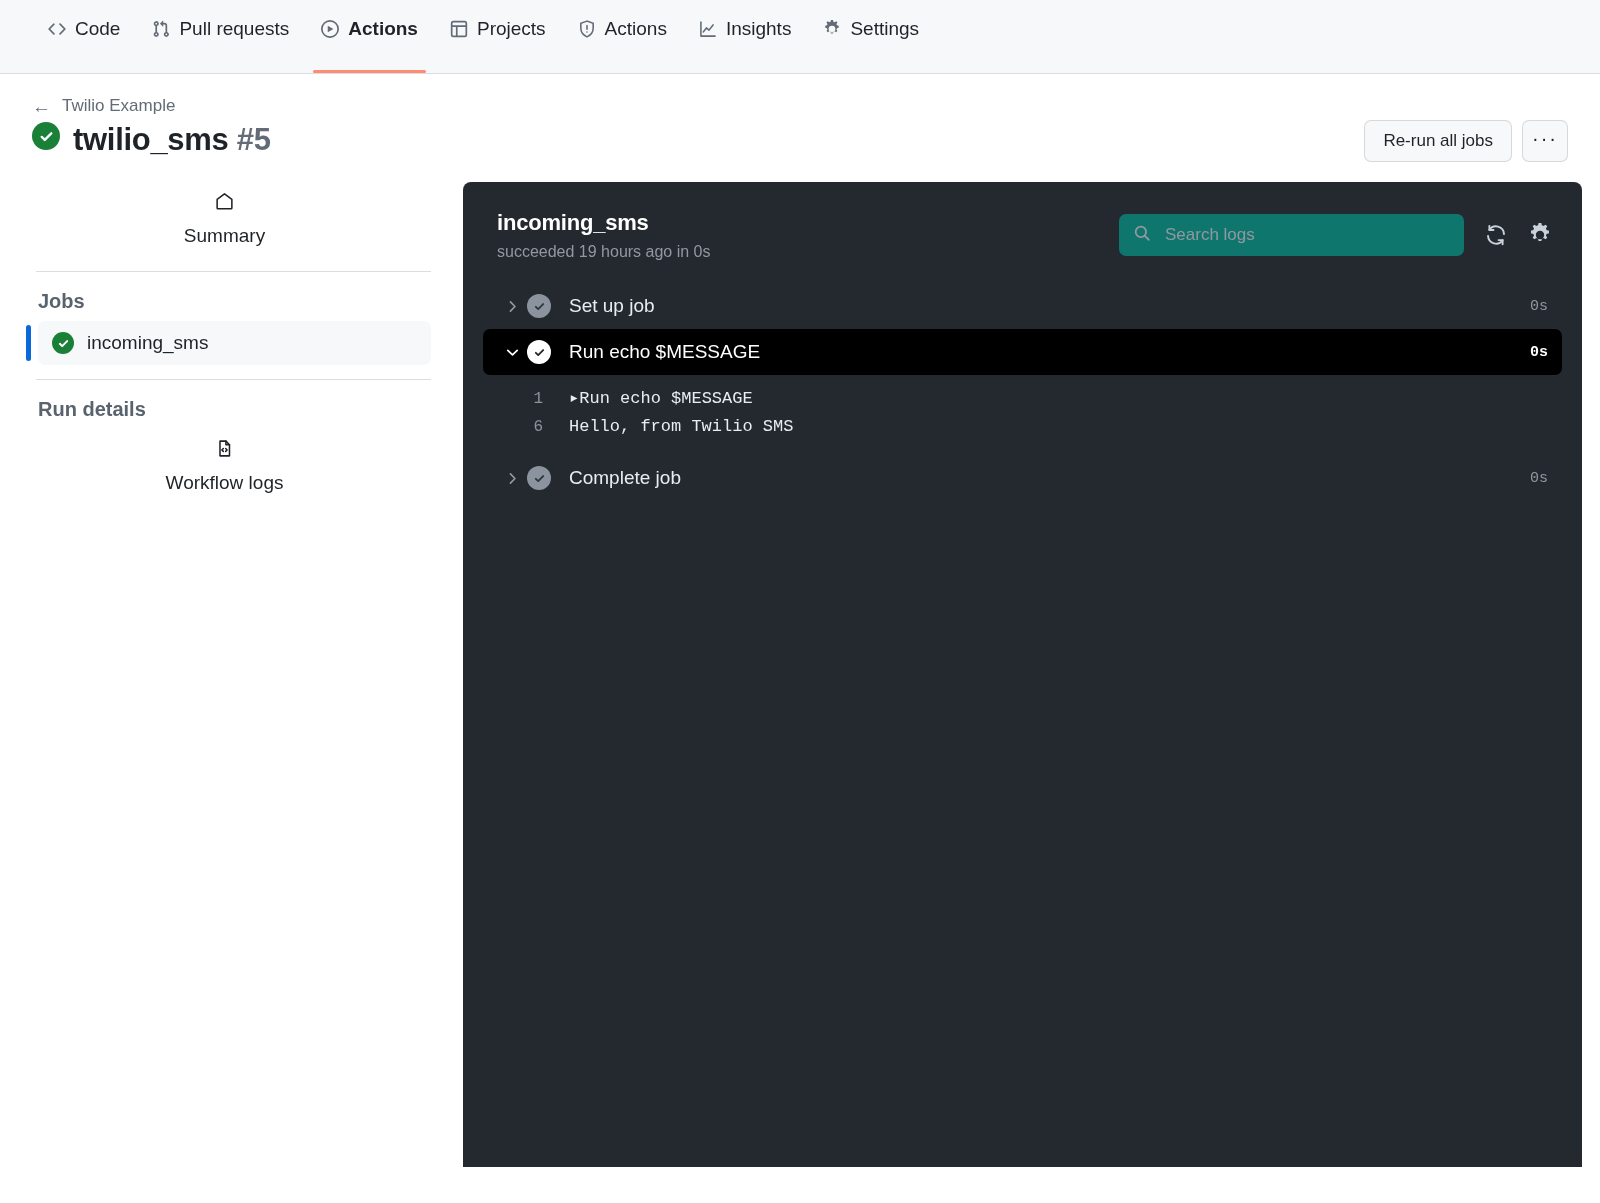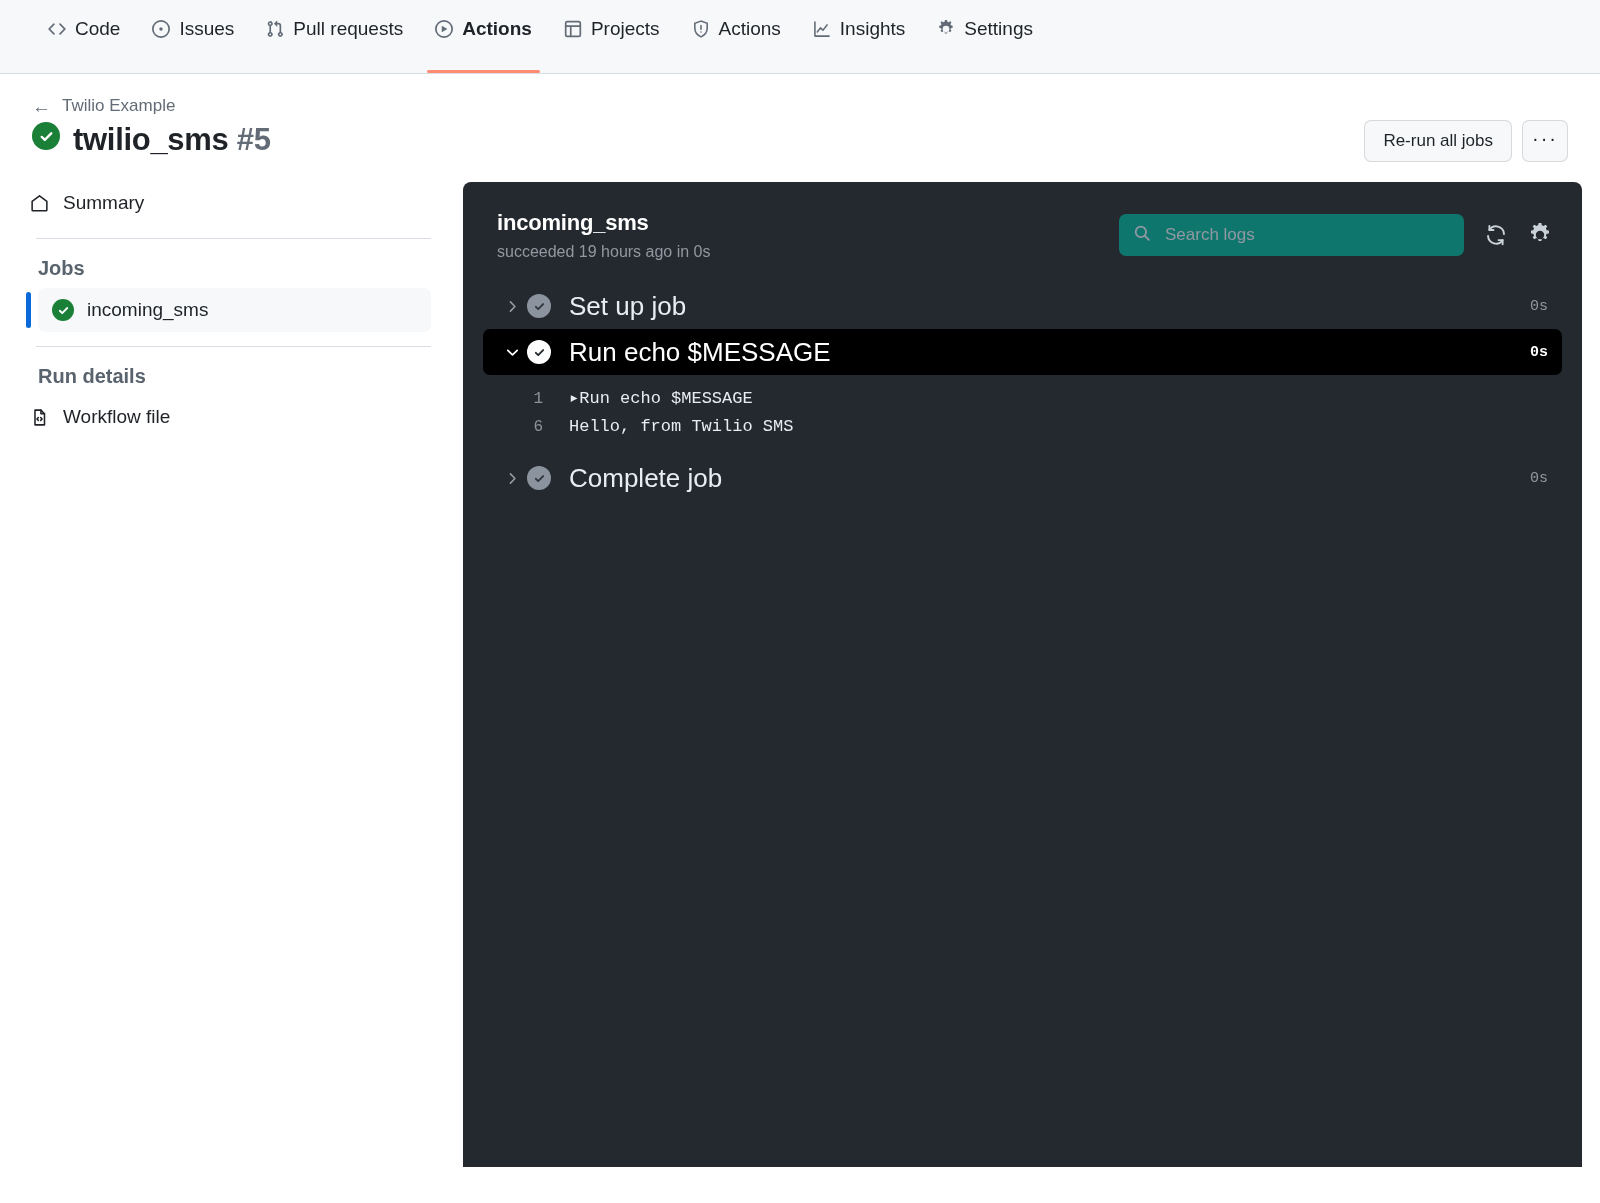--- a/index.html
+++ b/index.html
@@ -118,20 +118,21 @@
     padding: 0 32px 0 18px;
   }
   .side-row {
     display: flex; align-items: center; gap: 14px;
     padding: 10px 12px;
     font-size: 19px;
     color: #1f2328;
     border-radius: 7px;
     cursor: pointer;
     position: relative;
+    flex-direction: column;
   }
   .side-row .sico { color: #1f2328; display: flex; align-items: center; }
   .side-divider {
     height: 1px; background: #d8dee4;
     margin: 14px 0 0 18px;
   }
   .side-group-title {
     font-size: 20px;
     font-weight: bold;
     color: #59636e;
@@ -227,21 +228,21 @@
     display: flex; align-items: center; justify-content: center;
   }
   .step-check {
     width: 24px; height: 24px; border-radius: 50%;
     display: flex; align-items: center; justify-content: center;
     flex: 0 0 auto;
     margin-right: 18px;
   }
   .step-check.muted { background: #8b949e; }
   .step-check.bright { background: #ffffff; }
-  .step-name { font-size: 26px; color: #e6edf3; flex: 1; }
+  .step-name { font-size: 19px; color: #e6edf3; flex: 1; }
   .step-row.active .step-name { color: #ffffff; }
   .step-dur {
     font-family: "Liberation Mono", monospace;
     font-size: 15px;
     color: #9198a1;
   }
   .step-row.active .step-dur { color: #ffffff; font-weight: bold; }
 
   .log-lines {
     font-family: "Liberation Mono", monospace;
@@ -266,29 +267,20 @@
 
   <div class="nav-item">
     <span class="ico">
       <svg width="18" height="18" viewBox="0 0 16 16" fill="currentColor">
           <path d="M4.72 3.22a.75.75 0 0 1 1.06 1.06L2.06 8l3.72 3.72a.75.75 0 1 1-1.06 1.06L.47 8.53a.75.75 0 0 1 0-1.06Zm6.56 0a.75.75 0 1 0-1.06 1.06L13.94 8l-3.72 3.72a.75.75 0 1 0 1.06 1.06l4.25-4.25a.75.75 0 0 0 0-1.06Z"></path>
         </svg>
     </span>
     <span>Code</span>
   </div>
 
-  <div class="nav-item">
-    <span class="ico">
-      <svg width="18" height="18" viewBox="0 0 16 16" fill="currentColor">
-          <path d="M8 9.5a1.5 1.5 0 1 0 0-3 1.5 1.5 0 0 0 0 3Z"></path>
-          <path d="M8 0a8 8 0 1 1 0 16A8 8 0 0 1 8 0ZM1.5 8a6.5 6.5 0 1 0 13 0 6.5 6.5 0 0 0-13 0Z"></path>
-        </svg>
-    </span>
-    <span>Issues</span>
-  </div>
 
   <div class="nav-item">
     <span class="ico">
       <svg width="18" height="18" viewBox="0 0 16 16" fill="currentColor">
           <path d="M1.5 3.25a2.25 2.25 0 1 1 3 2.122v5.256a2.251 2.251 0 1 1-1.5 0V5.372A2.25 2.25 0 0 1 1.5 3.25Zm5.677-.177L9.573.677A.25.25 0 0 1 10 .854V2.5h1A2.5 2.5 0 0 1 13.5 5v5.628a2.251 2.251 0 1 1-1.5 0V5a1 1 0 0 0-1-1h-1v1.646a.25.25 0 0 1-.427.177L7.177 3.427a.25.25 0 0 1 0-.354ZM3.75 2.5a.75.75 0 1 0 0 1.5.75.75 0 0 0 0-1.5Zm0 9.5a.75.75 0 1 0 0 1.5.75.75 0 0 0 0-1.5Zm8.25.75a.75.75 0 1 0 1.5 0 .75.75 0 0 0-1.5 0Z"></path>
         </svg>
     </span>
     <span>Pull requests</span>
   </div>
 
@@ -399,21 +391,21 @@
 
 
     <div class="side-row">
       <span class="sico">
         <svg width="19" height="19" viewBox="0 0 16 16" fill="none" stroke="currentColor" stroke-width="1.3" stroke-linejoin="round" stroke-linecap="round">
             <path d="M4.2 1.8h5l3 3v9.4H4.2z"></path>
             <path d="M9.2 1.8v3h3"></path>
             <path d="M7 8 5.8 9.2 7 10.4M9 8l1.2 1.2L9 10.4"></path>
           </svg>
       </span>
-      <span>Workflow file</span>
+      <span>Workflow logs</span>
     </div>
   </div>
 
   <div class="log-panel">
 
     <div class="log-head">
       <div>
         <div class="log-job-name">incoming_sms</div>
         <div class="log-job-sub">succeeded 19 hours ago in 0s</div>
       </div>

